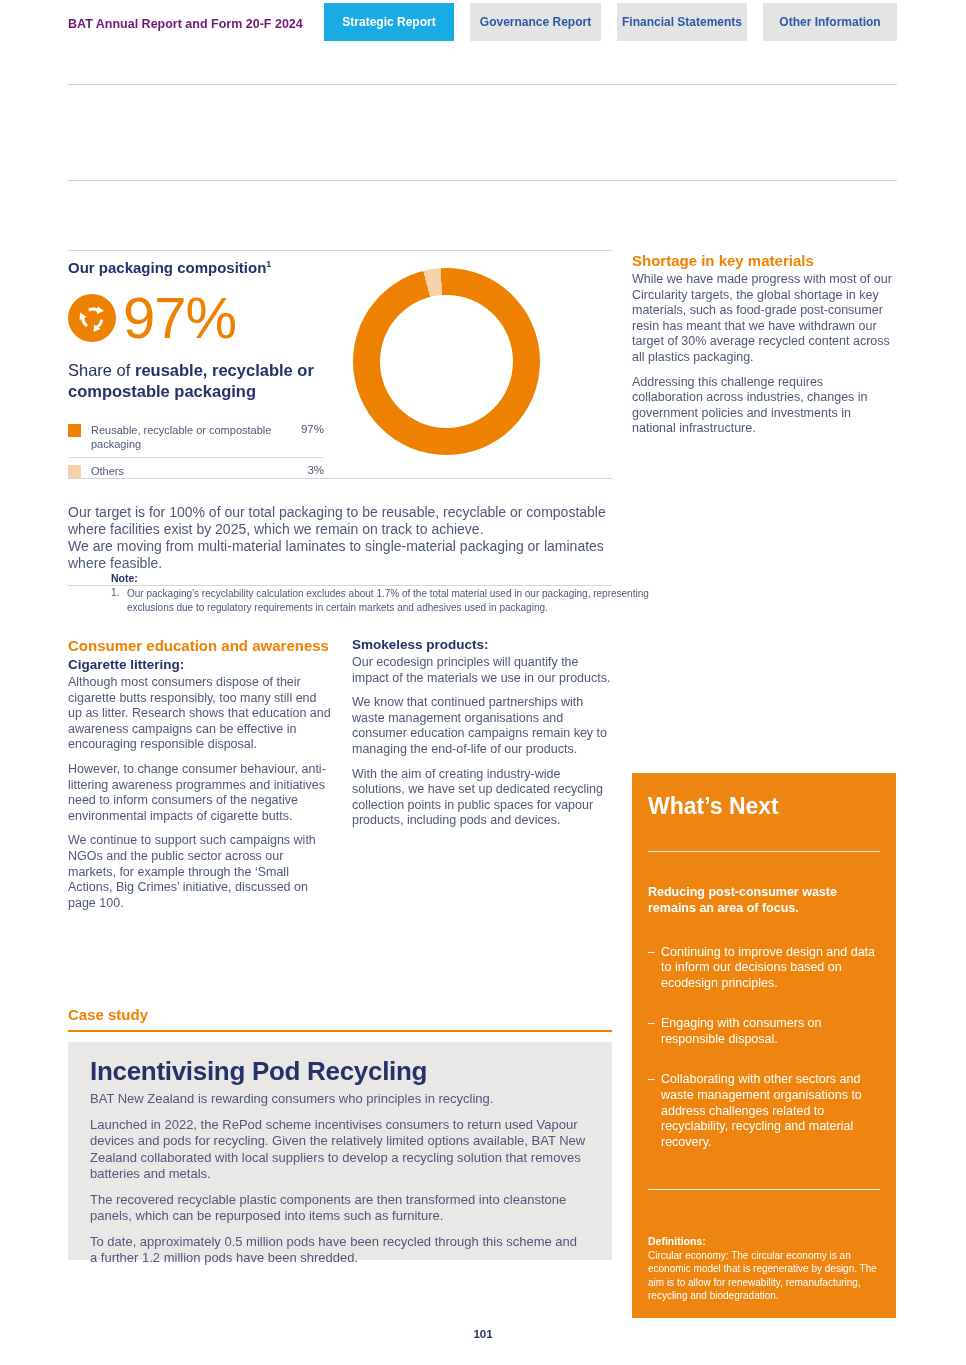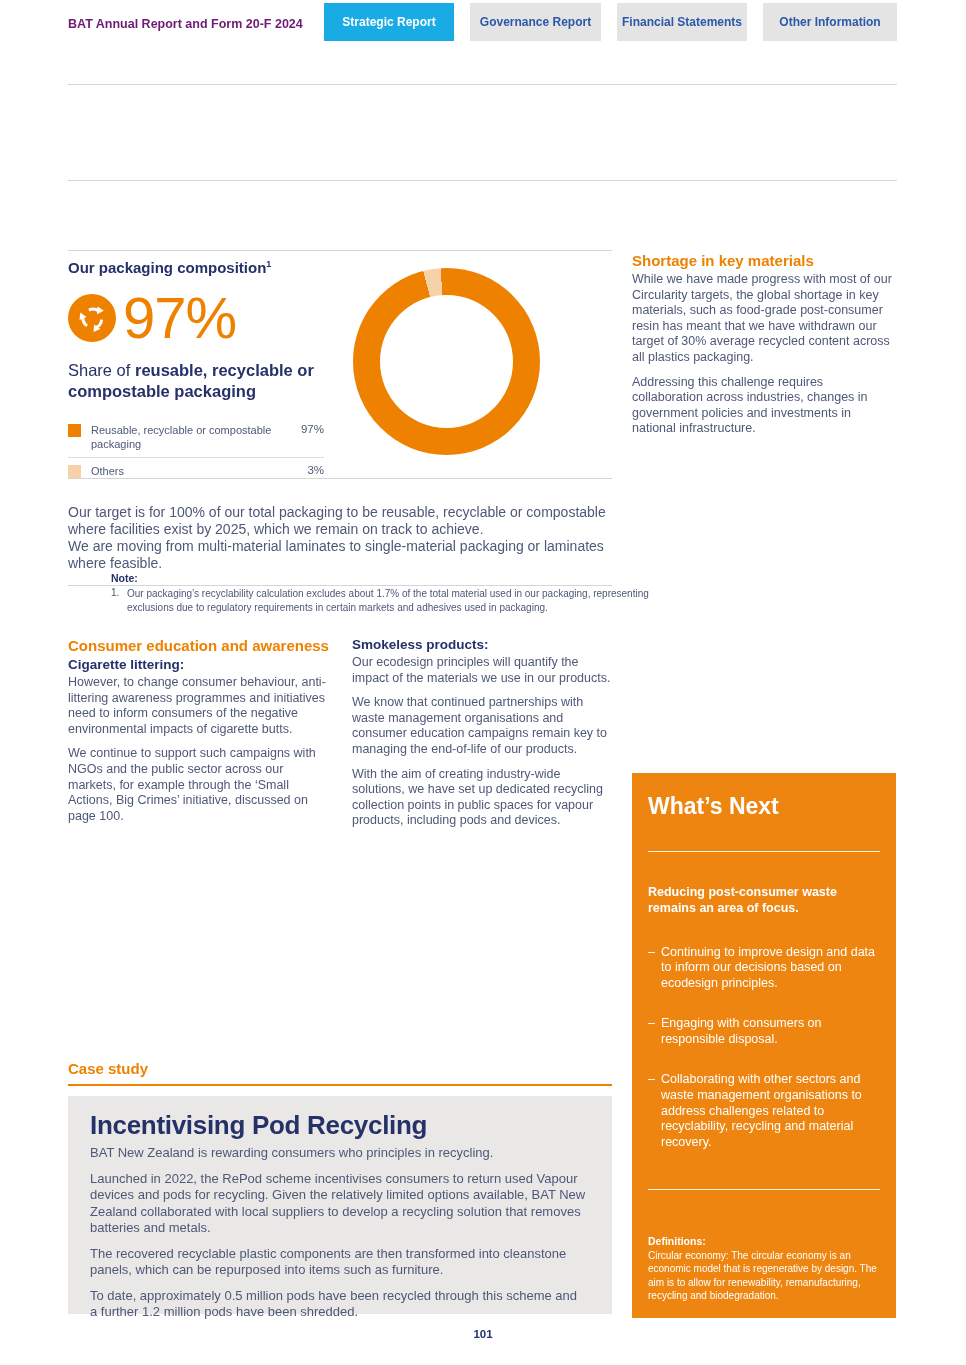--- a/index.html
+++ b/index.html
@@ -60,21 +60,21 @@
   .wn-intro { margin-top:16px; font-size:12.5px; font-weight:bold; line-height:1.3; margin-bottom:12px; }
   .wn-bullet { position:relative; padding-left:13px; font-size:12.5px; line-height:15.6px; margin-bottom:9px; }
   .wn-bullet::before { content:"\2013"; position:absolute; left:0; top:0; }
   .wn-hr2 { margin-top:14px; }
   .wn-defs { margin-top:auto; }
   .wn-defs-h { font-size:10.5px; font-weight:bold; margin-bottom:2px; }
   .wn-defs-t { font-size:10px; line-height:1.32; }
   .wn-defs-t b { font-weight:normal; }
 
   
-  .sec-case { position:absolute; left:68px; top:1060px; width:544px; }
+  .sec-case { position:absolute; left:68px; top:1006px; width:544px; }
   .case-label { font-size:15px; font-weight:bold; color:#EE8100; padding-bottom:7px; border-bottom:2px solid #EE8100; }
   .case-box { margin-top:10px; background:#E9E8E6; padding:14px 26px 10px 22px; height:218px; }
   .case-box h1 { font-size:26px; font-weight:bold; color:#253169; margin-bottom:4px; letter-spacing:-.3px; }
   .case-box p { font-size:13px; line-height:16.5px; color:#4E5878; margin-bottom:9px; }
 
   
   .footer-page { position:absolute; left:0; right:0; top:1328px; text-align:center; font-size:11.5px; font-weight:bold; color:#253169; }
 </style>
 </head>
 <body>
@@ -149,20 +149,21 @@
 
   <div class="col col-shortage">
     <div class="h-orange">Shortage in key materials</div>
     <p>While we have made progress with most of our Circularity targets, the global shortage in key materials, such as food-grade post-consumer resin has meant that we have withdrawn our target of 30% average recycled content across all plastics packaging.</p>
     <p>Addressing this challenge requires collaboration across industries, changes in government policies and investments in national infrastructure.</p>
   </div>
 
   <div class="col col-left">
     <div class="h-orange">Consumer education and awareness</div>
     <div class="h-sub">Cigarette littering:</div>
+    <p>Although most consumers dispose of their cigarette butts responsibly, too many still end up as litter. Research shows that education and awareness campaigns can be effective in encouraging responsible disposal.</p>
     <p>However, to change consumer behaviour, anti-littering awareness programmes and initiatives need to inform consumers of the negative environmental impacts of cigarette butts.</p>
     <p>We continue to support such campaigns with NGOs and the public sector across our markets, for example through the ‘Small Actions, Big Crimes’ initiative, discussed on page 100.</p>
   </div>
 
   <div class="col col-mid">
     <div class="h-sub">Smokeless products:</div>
     <p>Our ecodesign principles will quantify the impact of the materials we use in our products.</p>
     <p>We know that continued partnerships with waste management organisations and consumer education campaigns remain key to managing the end-of-life of our products.</p>
     <p>With the aim of creating industry-wide solutions, we have set up dedicated recycling collection points in public spaces for vapour products, including pods and devices.</p>
   </div>

